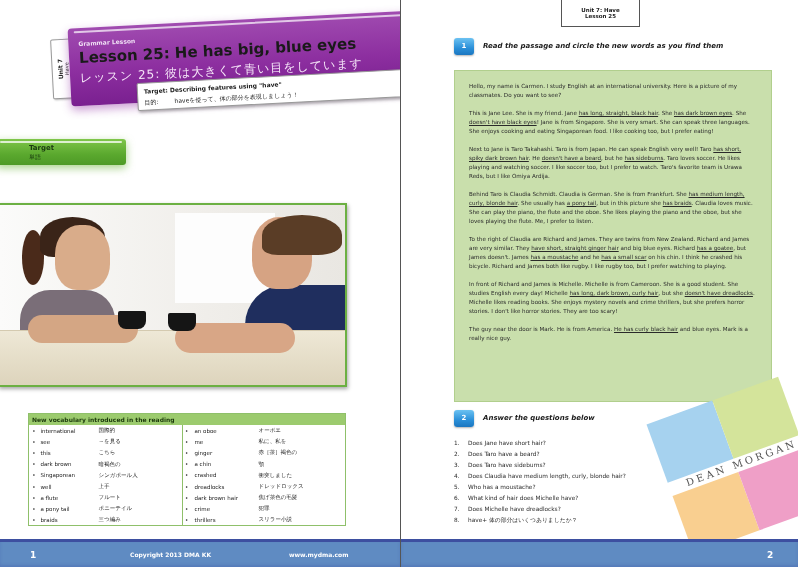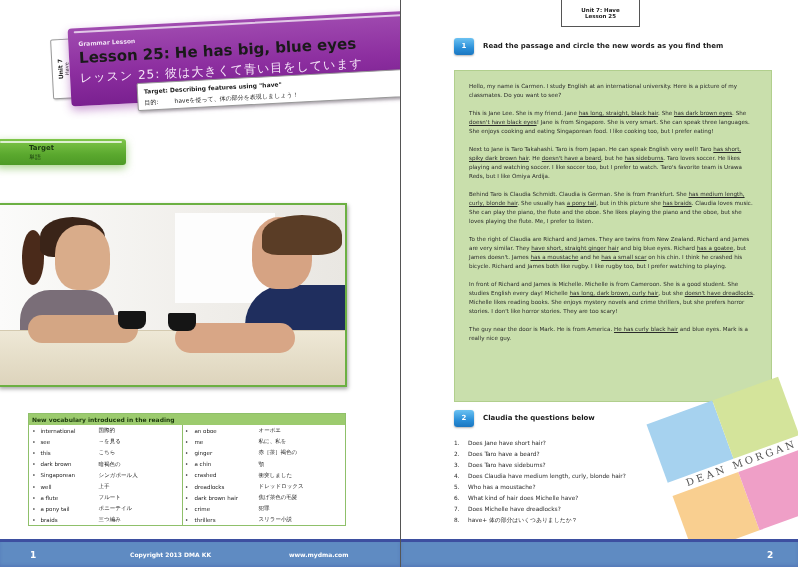--- a/index.html
+++ b/index.html
@@ -66,21 +66,21 @@
   .vocab td.b2 { width: 10px; }
   .vocab td.en2 { width: 64px; }
 
   
   .unit-box { position: absolute; left: 160px; top: -2px; width: 79px; height: 29px; border: 1px solid #555; border-top: none; background: #fff; text-align: center; }
   .unit-box .u1 { display: block; margin-top: 9px; font-size: 5.5px; font-weight: bold; }
   .unit-box .u2 { display: block; font-size: 5.5px; font-weight: bold; }
 
   .step { position: absolute; left: 53px; }
   .step .badge { position: absolute; left: 0; top: 0; width: 20px; height: 17px; border-radius: 3px; background: linear-gradient(180deg, #6cc2f2 0%, #2a8fd8 60%, #1b76c0 100%); color: #fff; font-size: 7px; font-weight: bold; text-align: center; line-height: 17px; box-shadow: 0 1px 2px rgba(0,0,0,0.3); }
-  .step .label { position: absolute; left: 29px; top: 4px; font-size: 7px; font-weight: bold; color: #1c1c1c; white-space: nowrap; }
+  .step .label { position: absolute; left: 29px; top: 4px; font-size: 7px; font-weight: bold; color: #1c1c1c; white-space: nowrap; font-style: italic; }
   .step1 { top: 38px; }
   .step2 { top: 410px; }
 
   .passage { position: absolute; left: 53px; top: 70px; width: 318px; height: 332px; background: #c9dfac; border: 1px solid #b1cf8d; padding: 11px 14px; font-size: 5.6px; line-height: 9px; color: #2a2a2a; }
   .passage p { margin-bottom: 9px; }
   .passage u { text-decoration: underline; }
 
   .questions { position: absolute; left: 53px; top: 438px; list-style: none; font-size: 5.8px; color: #2a2a2a; }
   .questions li { height: 11px; line-height: 11px; white-space: nowrap; }
   .questions .n { display: inline-block; width: 14px; }
@@ -248,21 +248,21 @@
       <p>This is Jane Lee. She is my friend. Jane <u>has long, straight, black hair</u>. She <u>has dark brown eyes</u>. She <u>doesn't have black eyes</u>! Jane is from Singapore. She is very smart. She can speak three languages. She enjoys cooking and eating Singaporean food. I like cooking too, but I prefer eating!</p>
       <p>Next to Jane is Taro Takahashi. Taro is from Japan. He can speak English very well! Taro <u>has short, spiky dark brown hair</u>. He <u>doesn't have a beard</u>, but he <u>has sideburns</u>. Taro loves soccer. He likes playing and watching soccer. I like soccer too, but I prefer to watch. Taro's favorite team is Urawa Reds, but I like Omiya Ardija.</p>
       <p>Behind Taro is Claudia Schmidt. Claudia is German. She is from Frankfurt. She <u>has medium length, curly, blonde hair</u>. She usually has <u>a pony tail</u>, but in this picture she <u>has braids</u>. Claudia loves music. She can play the piano, the flute and the oboe. She likes playing the piano and the oboe, but she loves playing the flute. Me, I prefer to listen.</p>
       <p>To the right of Claudia are Richard and James. They are twins from New Zealand. Richard and James are very similar. They <u>have short, straight ginger hair</u> and big blue eyes. Richard <u>has a goatee</u>, but James doesn't. James <u>has a moustache</u> and he <u>has a small scar</u> on his chin. I think he crashed his bicycle. Richard and James both like rugby. I like rugby too, but I prefer watching to playing.</p>
       <p>In front of Richard and James is Michelle. Michelle is from Cameroon. She is a good student. She studies English every day! Michelle <u>has long, dark brown, curly hair</u>, but she <u>doesn't have dreadlocks</u>. Michelle likes reading books. She enjoys mystery novels and crime thrillers, but she prefers horror stories. I don't like horror stories. They are too scary!</p>
       <p>The guy near the door is Mark. He is from America. <u>He has curly black hair</u> and blue eyes. Mark is a really nice guy.</p>
     </div>
 
   <div class="step step2">
     <div class="badge">2</div>
-    <div class="label">Claudia the questions below</div>
+    <div class="label">Answer the questions below</div>
   </div>
 
   <ol class="questions">
     <li><span class="n">1.</span><span>Does Jane have short hair?</span></li>
     <li><span class="n">2.</span><span>Does Taro have a beard?</span></li>
     <li><span class="n">3.</span><span>Does Taro have sideburns?</span></li>
     <li><span class="n">4.</span><span>Does Claudia have medium length, curly, blonde hair?</span></li>
     <li><span class="n">5.</span><span>Who has a moustache?</span></li>
     <li><span class="n">6.</span><span>What kind of hair does Michelle have?</span></li>
     <li><span class="n">7.</span><span>Does Michelle have dreadlocks?</span></li>

